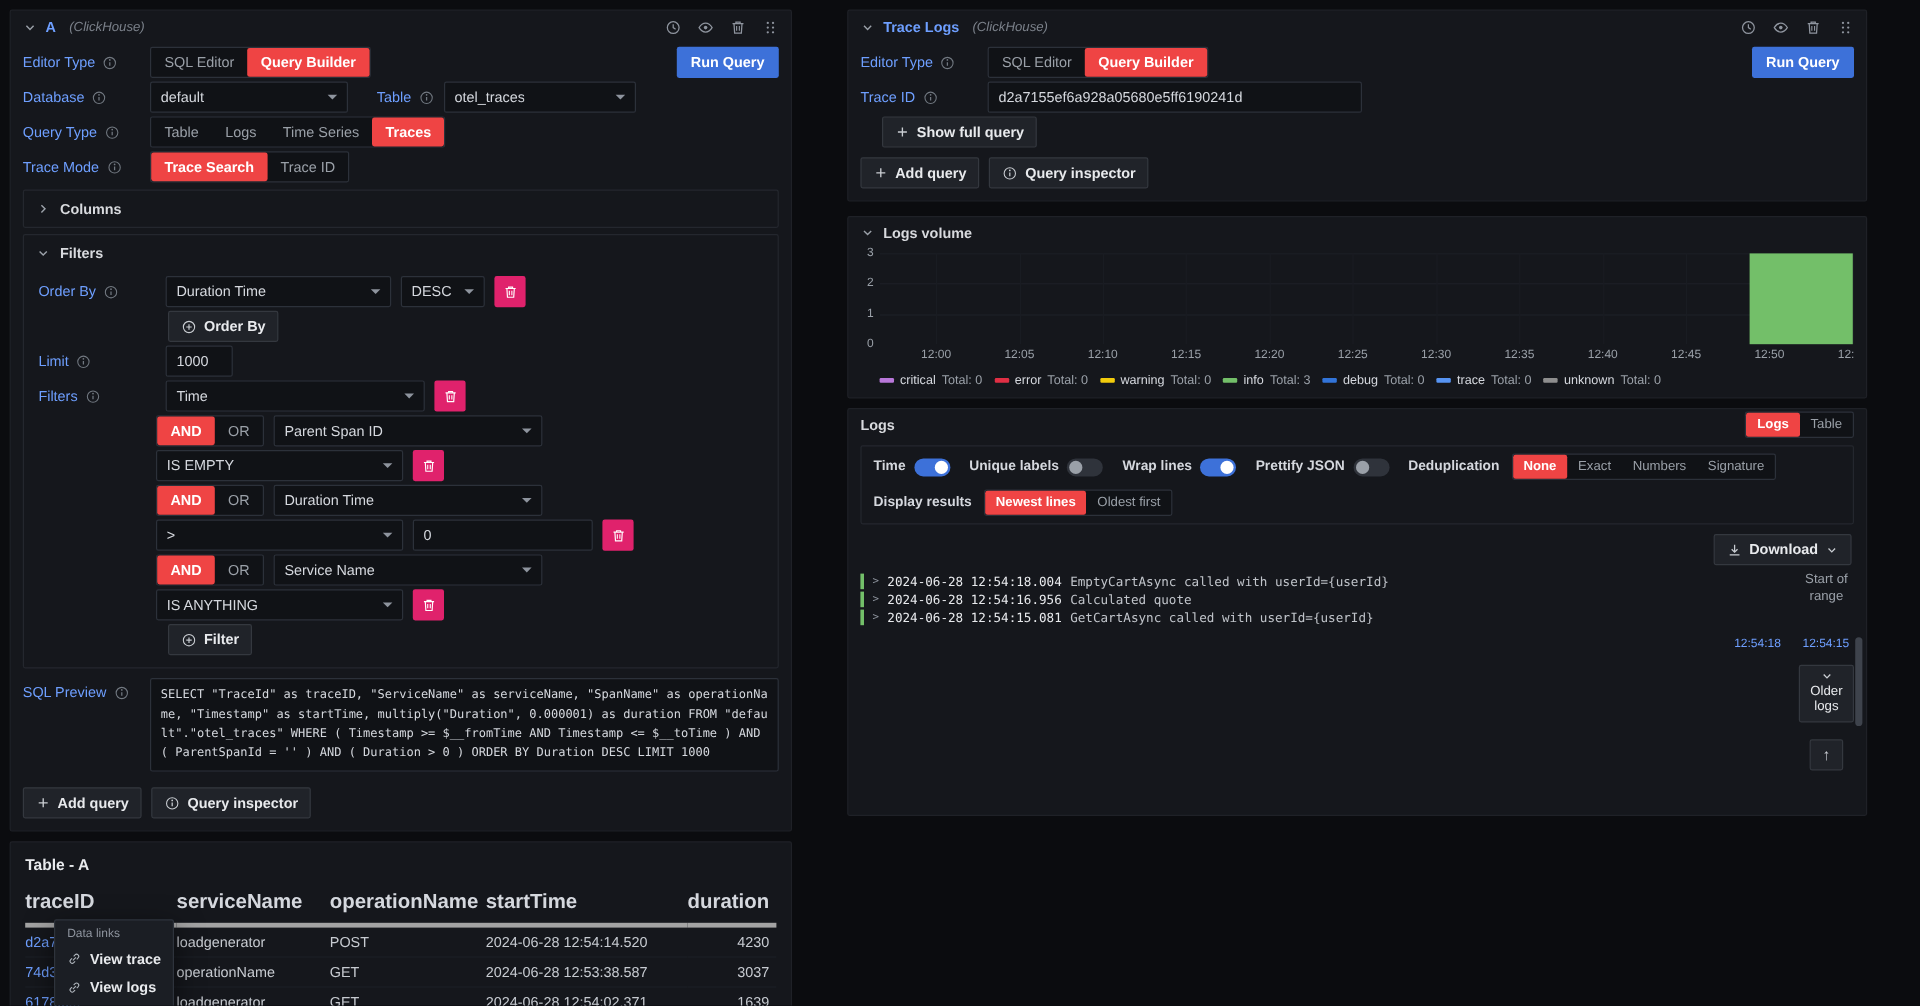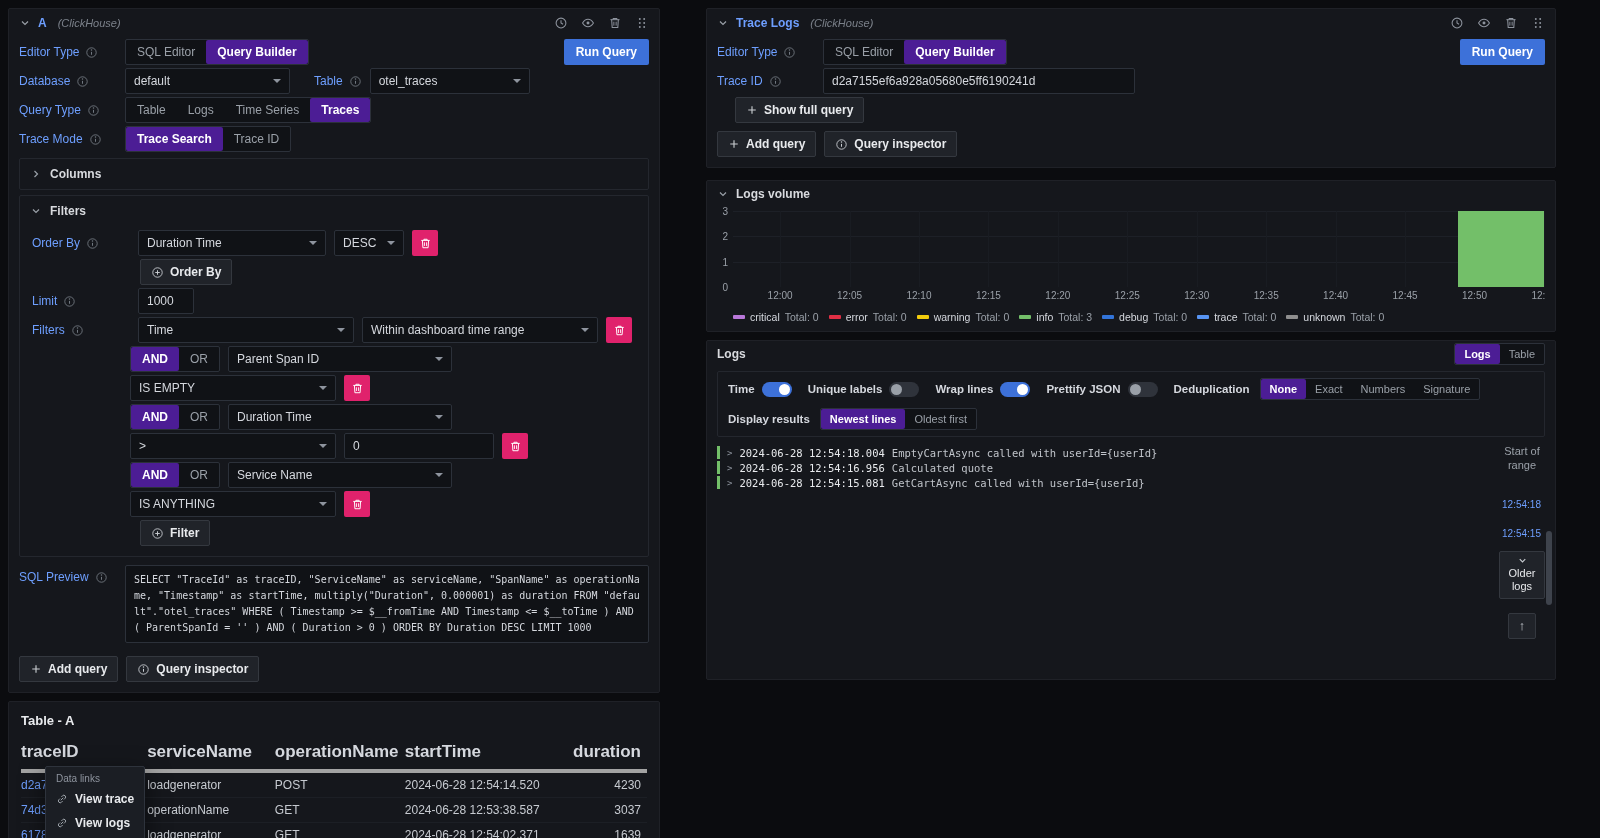--- a/index.html
+++ b/index.html
@@ -27,21 +27,21 @@
   .hicons { margin-left:auto; display:flex; align-items:center; gap:13px; color:#8e949e; }
   .hicons svg { cursor:pointer; }
 
   .frow { display:flex; align-items:center; gap:8px; margin:1px 10px; min-height:28px; }
   .flabel { display:flex; align-items:center; gap:6px; color:#6e9fff; width:98px; flex:none; font-size:12px; }
   .flabel.auto { width:auto; margin-left:16px; }
   .info-icn { color:#717880; flex:none; }
 
   .rgroup { display:inline-flex; align-items:stretch; background:#101216; border:1px solid #2c313a; border-radius:2px; height:26px; }
   .ritem { display:flex; align-items:center; padding:0 11px; color:#9aa0a8; font-size:12px; cursor:pointer; border-radius:2px; white-space:nowrap; }
-  .ritem.active { background:#4c1d95; color:#ffffff; font-weight:bold; }
+  .ritem.active { background:#ef4444; color:#ffffff; font-weight:bold; }
   .rgroup.small { height:22px; }
   .rgroup.small .ritem { padding:0 9px; font-size:11px; }
 
   .btn-primary { display:inline-flex; align-items:center; height:26px; padding:0 12px; background:#3d71d9; color:#fff; border:none; border-radius:2px; font-size:12px; font-weight:bold; cursor:pointer; margin-left:auto; font-family:inherit; }
   .btn-sec { display:inline-flex; align-items:center; gap:6px; height:26px; padding:0 10px; background:#202329; border:1px solid #34383f; border-radius:2px; color:#e8eaed; font-size:12px; font-weight:bold; cursor:pointer; font-family:inherit; }
   .btn-sec svg { color:#c9cdd2; }
   .btn-danger { width:26px; height:26px; flex:none; display:inline-flex; align-items:center; justify-content:center; background:#e0226c; border:none; border-radius:2px; color:#fff; cursor:pointer; }
 
   .select { display:inline-flex; align-items:center; justify-content:space-between; gap:8px; height:26px; padding:0 8px; background:#101216; border:1px solid #2c313a; border-radius:2px; color:#d5d8de; cursor:pointer;text-align:right; }
   .select .sv { white-space:nowrap; overflow:hidden; text-overflow:ellipsis; }
@@ -103,21 +103,21 @@
   .logs-body { display:flex; margin:2px 4px 0 10px; }
   .logs-list { flex:1; padding-top:4px; }
   .log-row { display:flex; align-items:center; height:15px; font-family:"DejaVu Sans Mono", monospace; font-size:10.5px; cursor:pointer; }
   .log-level { width:3px; height:13px; background:#73bf69; margin-right:7px; flex:none; }
   .log-caret { color:#8e949e; font-size:9px; margin-right:7px; }
   .log-time { color:#e8eaed; margin-right:7px; white-space:nowrap; }
   .log-msg { color:#c0c4ca; white-space:nowrap; }
 
   .logs-rail { width:58px; flex:none; display:flex; flex-direction:column; align-items:center; }
   .start-range { width:40px; text-align:center; color:#9aa0a8; font-size:11px; line-height:1.25; margin-top:4px; }
-  .rail-times { display:flex; flex-direction:column; gap:18px; margin-top:26px; align-self:flex-end; padding-right:10px; }
+  .rail-times { display:flex; flex-direction:row; gap:18px; margin-top:26px; align-self:flex-end; padding-right:10px; }
   .rail-time { color:#6e9fff; font-size:10px; text-align:right; cursor:pointer; }
   .older-btn { margin-top:12px; display:flex; flex-direction:column; align-items:center; gap:1px; padding:3px 4px 5px; background:#202329; border:1px solid #34383f; border-radius:2px; color:#e8eaed; font-size:11px; line-height:1.2; cursor:pointer; width:46px; text-align:center; font-family:inherit; }
   .older-btn svg { color:#c9cdd2; }
   .top-btn { margin-top:14px; width:28px; height:26px; background:#202329; border:1px solid #34383f; border-radius:2px; color:#c7cbd1; font-size:13px; cursor:pointer; font-family:inherit; }
   .scroll-thumb { position:absolute; right:3px; top:190px; width:6px; height:74px; background:#3e434c; border-radius:3px; cursor:grab; }
 </style>
 </head>
 <body>
 
 <svg width="0" height="0" style="position:absolute" aria-hidden="true">
@@ -327,24 +327,20 @@
 
           <div class="frow">
             <div class="flabel">
               <span>Filters</span>
               <svg class="info-icn" width="13" height="13">
                   <use href="#info"></use>
                 </svg>
             </div>
             <div class="select" style="width:216px">
               <span class="sv">Time</span>
-                <span class="caret"></span>
-            </div>
-            <div class="select" style="width:236px">
-              <span class="sv">Within dashboard time range</span>
                 <span class="caret"></span>
             </div>
             <button class="btn-danger">
                 <svg width="13" height="13">
                   <use href="#trash"></use>
                 </svg>
               </button>
           </div>
 
           <div class="frow crow">
@@ -704,20 +700,31 @@
         </div>
         <div class="lc-row">
           <span class="t-label">Display results</span>
           <div class="rgroup small">
             <div class="ritem active">Newest lines</div>
             <div class="ritem">Oldest first</div>
           </div>
         </div>
       </div>
 
+      <div class="dl-row">
+        <button class="btn-sec">
+          <svg width="13" height="13">
+              <use href="#download"></use>
+            </svg>
+          <span>Download</span>
+          <svg width="11" height="11">
+              <use href="#chevD"></use>
+            </svg>
+        </button>
+      </div>
 
       <div class="logs-body">
         <div class="logs-list">
           <div class="log-row">
             <span class="log-level"></span>
             <span class="log-caret">&gt;</span>
             <span class="log-time">2024-06-28 12:54:18.004</span>
             <span class="log-msg">EmptyCartAsync called with userId={userId}</span>
           </div>
           <div class="log-row">

